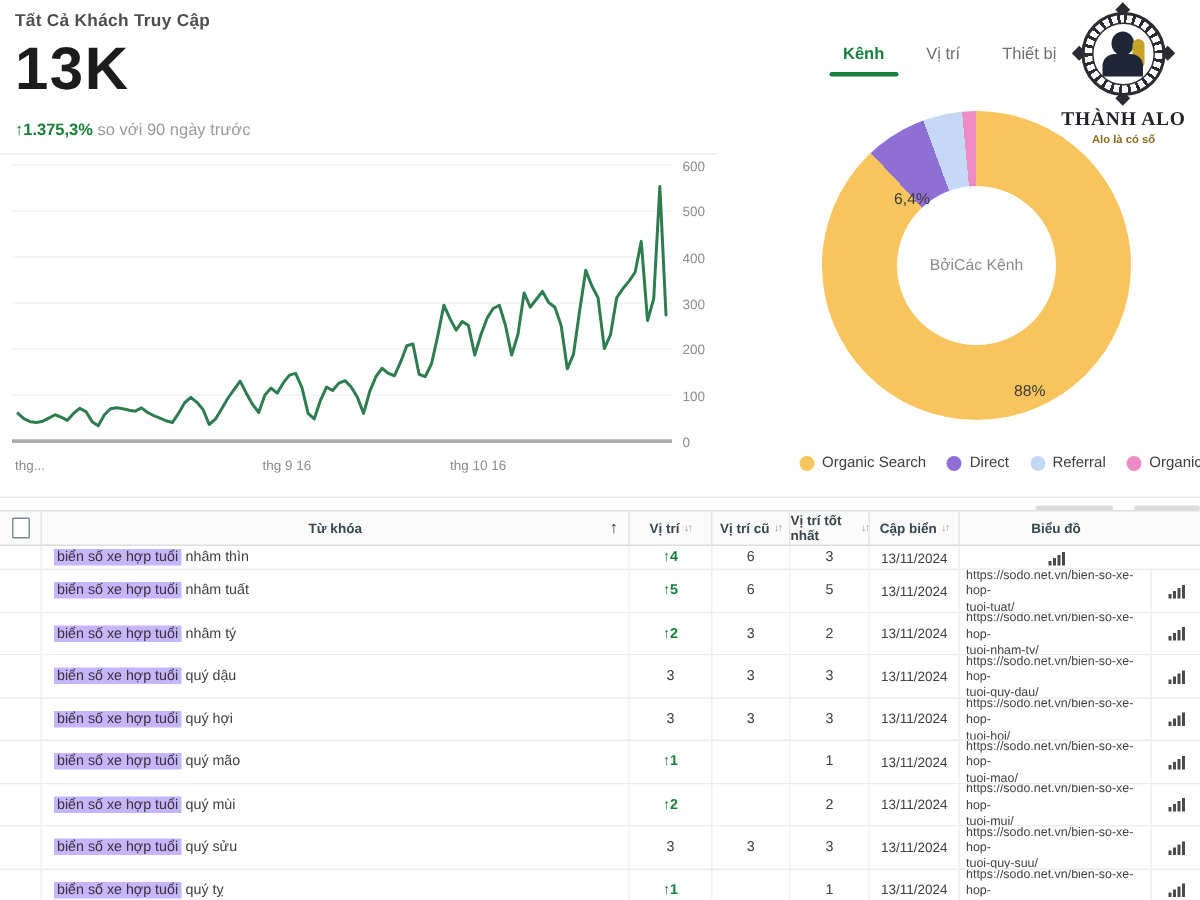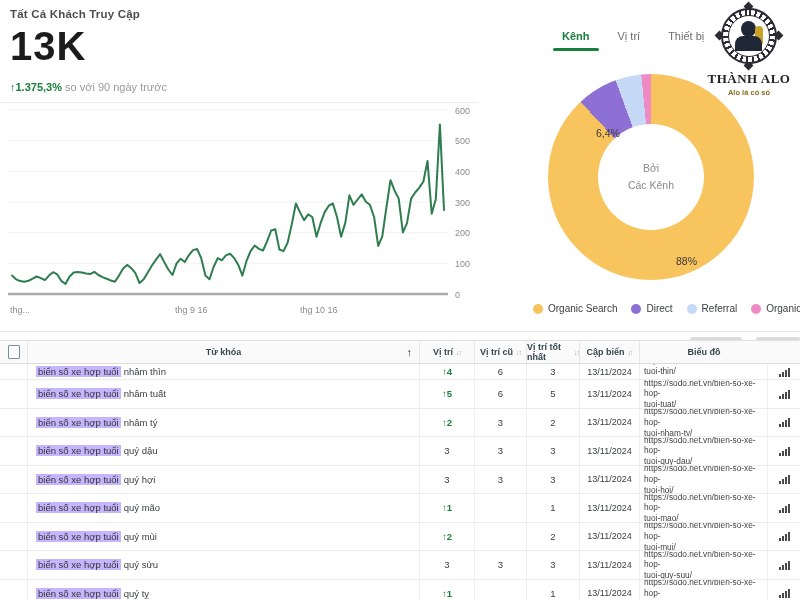--- a/index.html
+++ b/index.html
@@ -41,21 +41,21 @@
   .emblem .body{position:absolute;left:18px;top:32px;width:27px;height:15px;border-radius:8px 8px 0 0;background:#1f2736;}
   .emblem .gold{position:absolute;left:38px;top:22px;width:8px;height:20px;border-radius:4px;background:#c9a227;}
   .logo-name{font-family:"Liberation Serif",serif;font-size:13px;font-weight:bold;color:#23232c;
       margin-top:3px;letter-spacing:.5px;}
   .logo-tag{font-size:7.5px;font-weight:bold;color:#8a6d1e;margin-top:1px;}
 
   
   .donut-wrap{position:absolute;left:548px;top:74px;width:206px;height:206px;}
   .donut{position:absolute;inset:0;border-radius:50%;}
   .donut-hole{position:absolute;inset:50px;background:#fff;border-radius:50%;
-      display:flex;flex-direction:column;align-items:center;justify-content:center;
+      display:flex;flex-direction:row;align-items:center;justify-content:center;
       font-size:10.5px;color:#8a8a8a;line-height:1.6;}
   .donut-label{position:absolute;font-size:10.5px;color:#3c3c3c;}
   .legend{position:absolute;left:533px;top:303px;display:flex;gap:14px;align-items:center;
       font-size:10px;color:#3c4043;white-space:nowrap;}
   .legend-item{display:flex;align-items:center;}
   .legend .dot{width:10px;height:10px;border-radius:50%;margin-right:5px;flex:0 0 auto;}
 
   
   .table-divider{position:absolute;left:0;top:331px;width:800px;height:1px;background:#e8e8e8;}
   .pill{position:absolute;height:3px;border-radius:2px;background:#dcdcdc;top:337px;}
@@ -220,26 +220,20 @@
             <span class="hl">biển số xe hợp tuổi</span>
             <span class="kw-suffix">nhâm thìn</span>
           </div>
           <div class="cell">
             <span class="pos-up">↑4</span>
           </div>
           <div class="cell">6</div>
           <div class="cell">3</div>
           <div class="cell" style="font-size: 9px;">13/11/2024</div>
           <div class="cell">
-            <span class="link-cell">
-              <div>https://sodo.net.vn/bien-so-xe-hop-</div>
-              <div>tuoi-thin/</div>
-            </span>
-          </div>
-          <div class="cell">
             <span class="bars">
               <i style="height: 3px;"></i>
               <i style="height: 5px;"></i>
               <i style="height: 7px;"></i>
               <i style="height: 9px;"></i>
             </span>
           </div>
         </div>
         <div class="row grid-cols">
           <div class="cell"></div>

